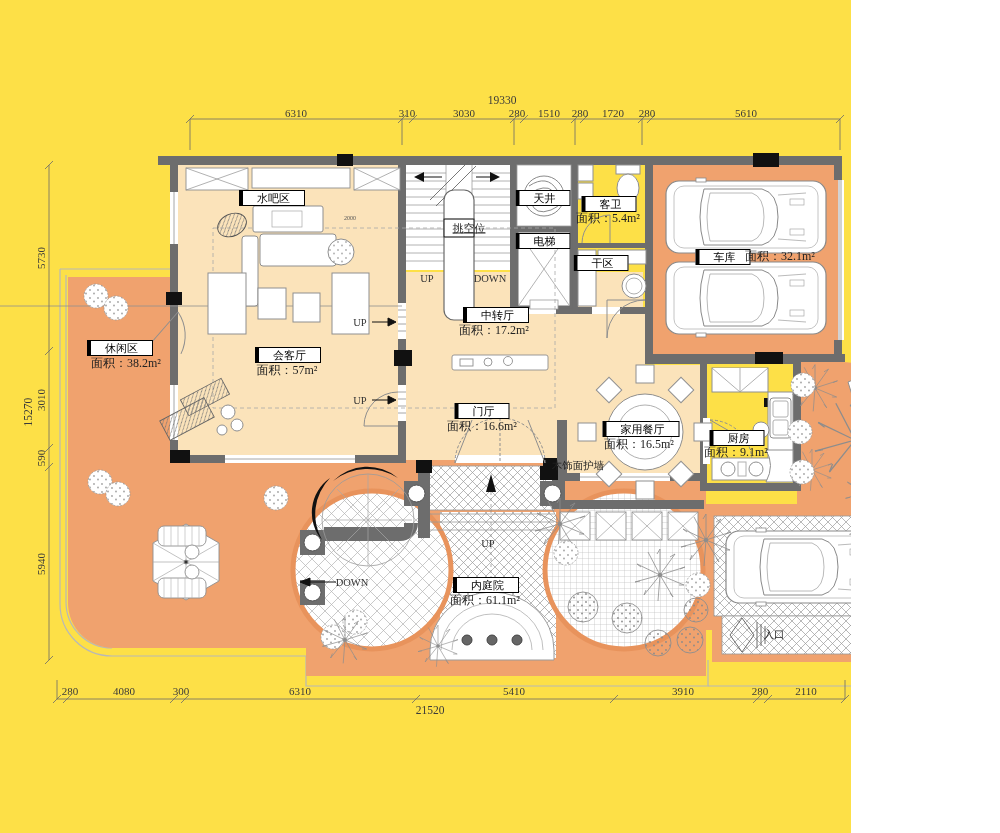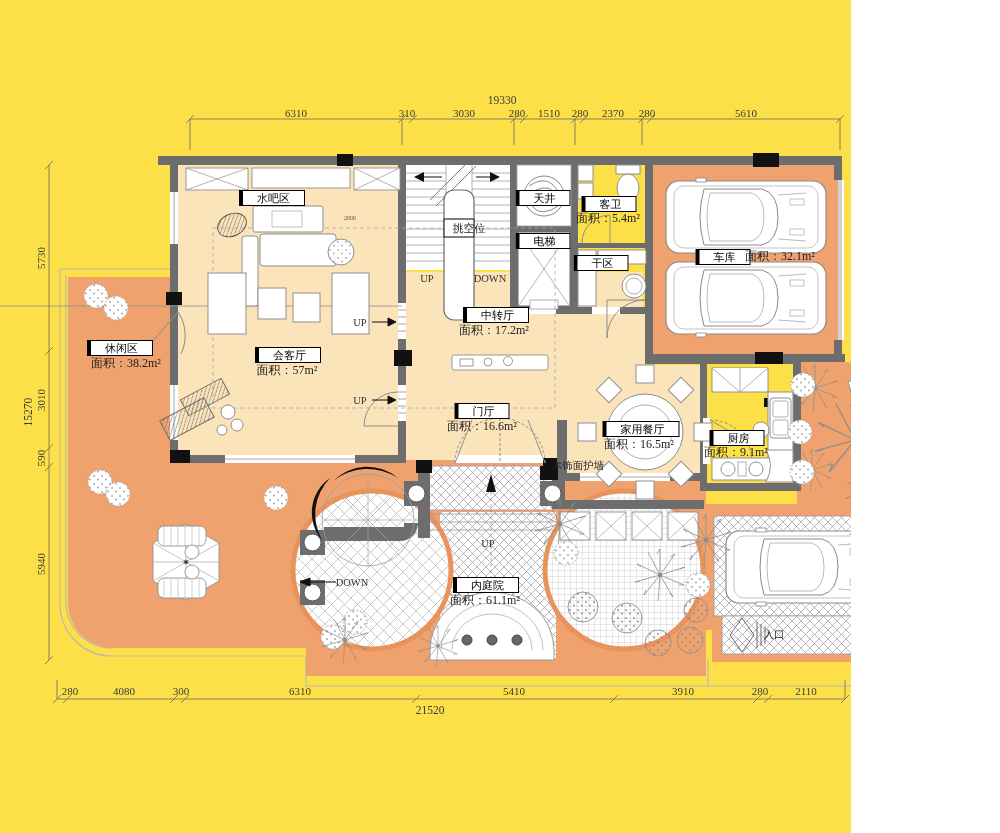--- a/index.html
+++ b/index.html
@@ -9,21 +9,21 @@
   .abs{position:absolute;transform:translate(-50%,-50%);white-space:nowrap;}
   .dim{font-size:11px;color:#3a3a3a;letter-spacing:0px;}
   .dim.v{transform:translate(-50%,-50%) rotate(-90deg);}
   .dim.total{font-size:11.5px;}
   .rname{display:inline-block;background:#fff;border:1px solid #000;border-left:4px solid #000;
          padding:0 14px;font-size:11px;line-height:14px;color:#000;}
   .rarea{font-size:12px;color:#222;background:transparent;}
   .plain{font-size:10.5px;color:#222;}
   .updown{font-size:10.5px;color:#333;font-family:Liberation Serif, serif;}
   .vtext{width:13px;word-break:break-all;line-height:13px;text-align:center;
-         background:#fff;border:1px solid #000;padding:2px 8px;font-size:11px;}
+         background:#fff;border:1px solid #000;padding:2px 8px;font-size:11px;text-decoration:underline;}
   .tiny{font-size:6px;color:#555;}
 </style>
 </head>
 <body>
 
 <div id="plan">
 
 <svg width="1000" height="833" viewBox="0 0 1000 833">
   <defs>
     <pattern id="lattice" width="9" height="9" patternUnits="userSpaceOnUse">
@@ -471,21 +471,21 @@
 </svg>
 
 <div>
   <span class="abs dim total" style="left:502px;top:100px">19330</span>
   <span class="abs dim" style="left:296px;top:113px">6310</span>
   <span class="abs dim" style="left:407px;top:113px">310</span>
   <span class="abs dim" style="left:464px;top:113px">3030</span>
   <span class="abs dim" style="left:517px;top:113px">280</span>
   <span class="abs dim" style="left:549px;top:113px">1510</span>
   <span class="abs dim" style="left:580px;top:113px">280</span>
-  <span class="abs dim" style="left:613px;top:113px">2370</span>
+  <span class="abs dim" style="left:613px;top:113px">1720</span>
   <span class="abs dim" style="left:647px;top:113px">280</span>
   <span class="abs dim" style="left:746px;top:113px">5610</span>
 </div>
 <div>
   <span class="abs dim total" style="left:430px;top:710px">21520</span>
   <span class="abs dim" style="left:70px;top:691px">280</span>
   <span class="abs dim" style="left:124px;top:691px">4080</span>
   <span class="abs dim" style="left:181px;top:691px">300</span>
   <span class="abs dim" style="left:300px;top:691px">6310</span>
   <span class="abs dim" style="left:514px;top:691px">5410</span>

